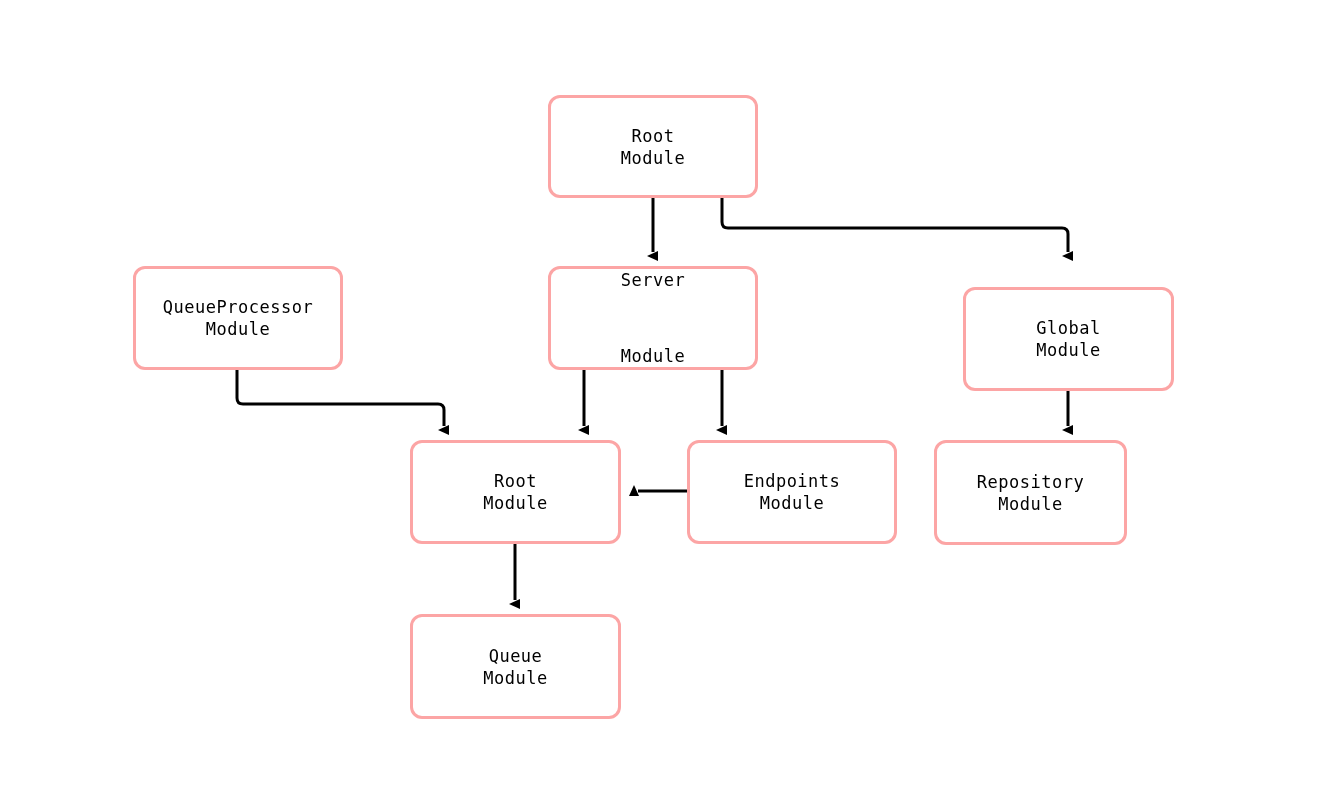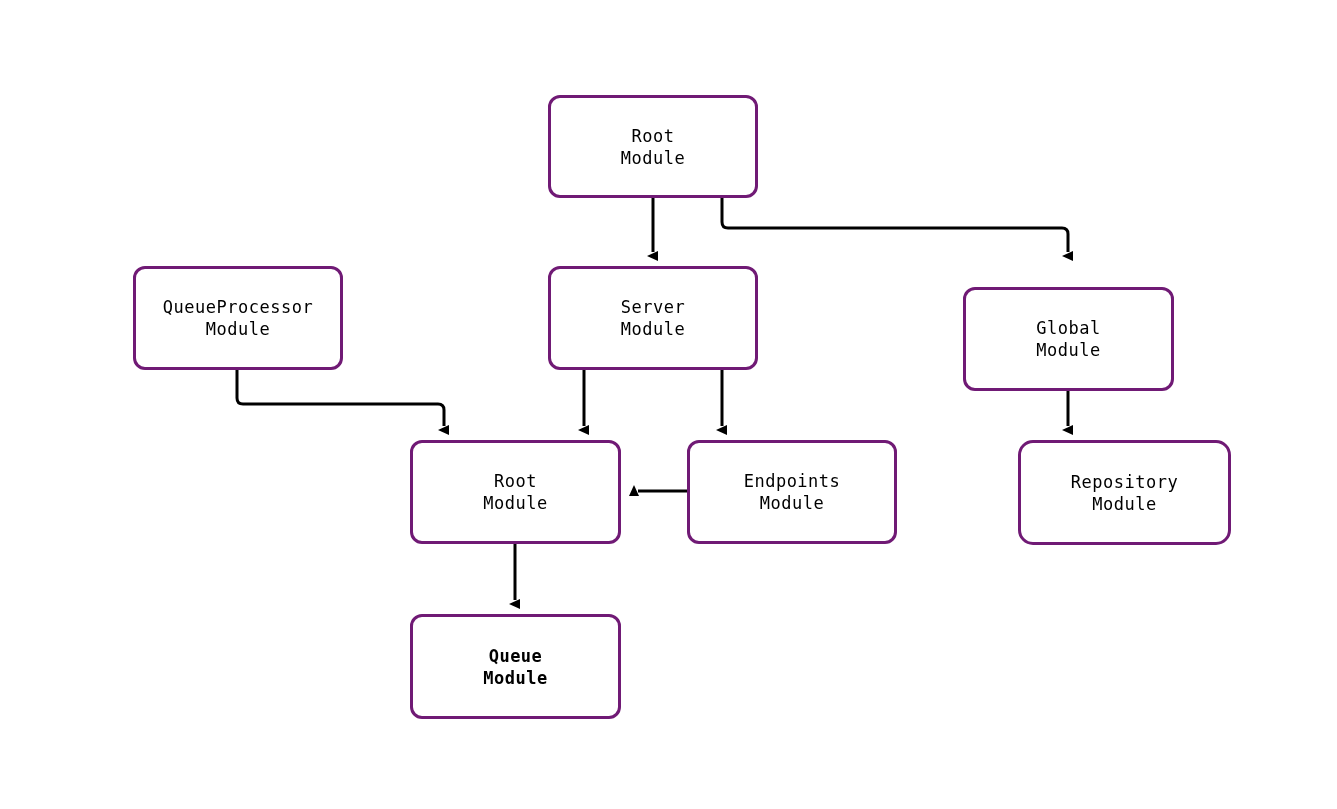--- a/index.html
+++ b/index.html
@@ -20,21 +20,21 @@
     position: absolute;
     left: 0;
     top: 0;
     width: 1337px;
     height: 809px;
   }
   .node {
     position: absolute;
     box-sizing: border-box;
     background: #ffffff;
-    border: 3px solid #701a75;
+    border: 3px solid #fca5a5;
     border-radius: 12px;
     display: flex;
     flex-direction: column;
     align-items: center;
     justify-content: center;
     z-index: 2;
   }
   .node-label {
     color: #000000;
     font-size: 17px;
@@ -72,39 +72,39 @@
 
   <div id="node-group">
       <div class="node" style="left: 548px; top: 95px; width: 210px; height: 103px;">
         <div class="node-label">Root</div>
         <div class="node-label">Module</div>
       </div>
       <div class="node" style="left: 133px; top: 266px; width: 210px; height: 104px;">
         <div class="node-label">QueueProcessor</div>
         <div class="node-label">Module</div>
       </div>
-      <div class="node" style="left: 548px; top: 266px; width: 210px; height: 104px;">
+      <div class="node" style="left: 548px; top: 266px; width: 210px; height: 104px; justify-content: space-between;">
         <div class="node-label">Server</div>
         <div class="node-label">Module</div>
       </div>
       <div class="node" style="left: 963px; top: 266px; width: 211px; height: 104px; margin-top: 21px;">
         <div class="node-label">Global</div>
         <div class="node-label">Module</div>
       </div>
       <div class="node" style="left: 410px; top: 440px; width: 211px; height: 104px;">
         <div class="node-label">Root</div>
         <div class="node-label">Module</div>
       </div>
       <div class="node" style="left: 687px; top: 440px; width: 210px; height: 104px;">
         <div class="node-label">Endpoints</div>
         <div class="node-label">Module</div>
       </div>
-      <div class="node" style="left: 1018px; top: 440px; width: 213px; height: 105px; border-radius: 15px;">
+      <div class="node" style="left: 934px; top: 440px; width: 193px; height: 105px;">
         <div class="node-label">Repository</div>
         <div class="node-label">Module</div>
       </div>
-      <div class="node" style="left: 410px; top: 614px; width: 211px; height: 105px; font-weight: bold;">
+      <div class="node" style="left: 410px; top: 614px; width: 211px; height: 105px;">
         <div class="node-label">Queue</div>
         <div class="node-label">Module</div>
       </div>
     </div>
 
 </div>
 
 </body></html>

